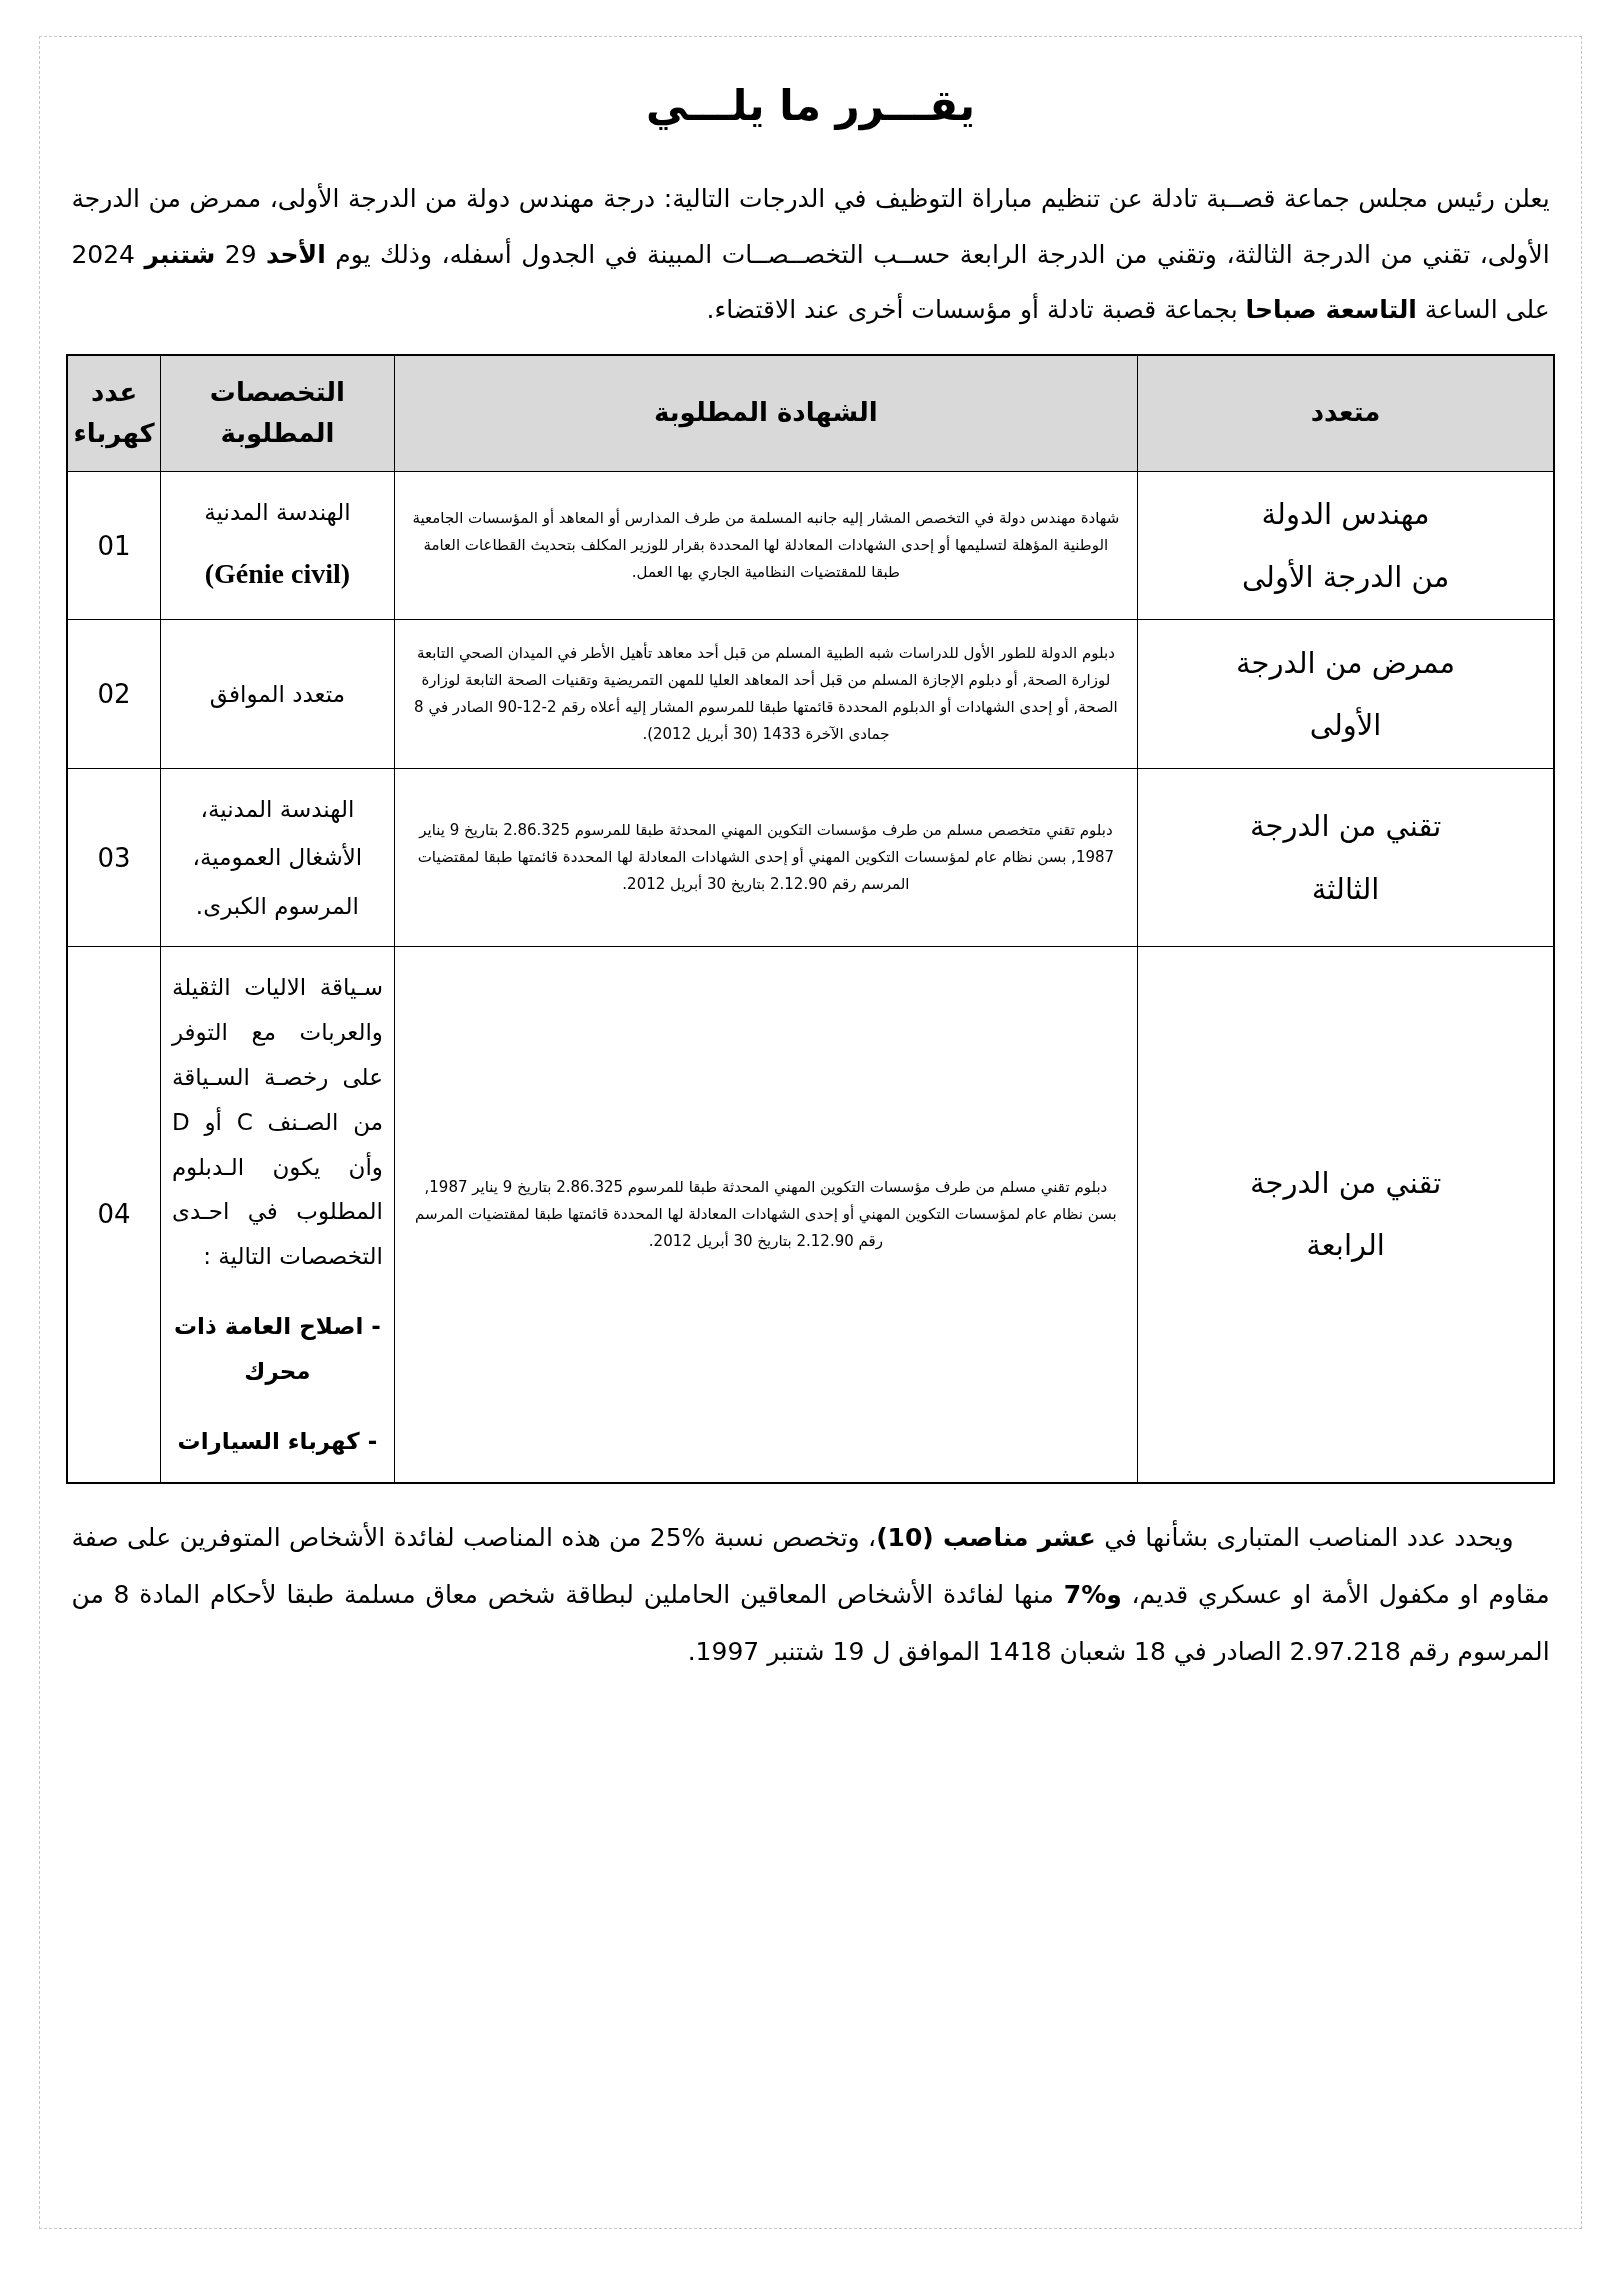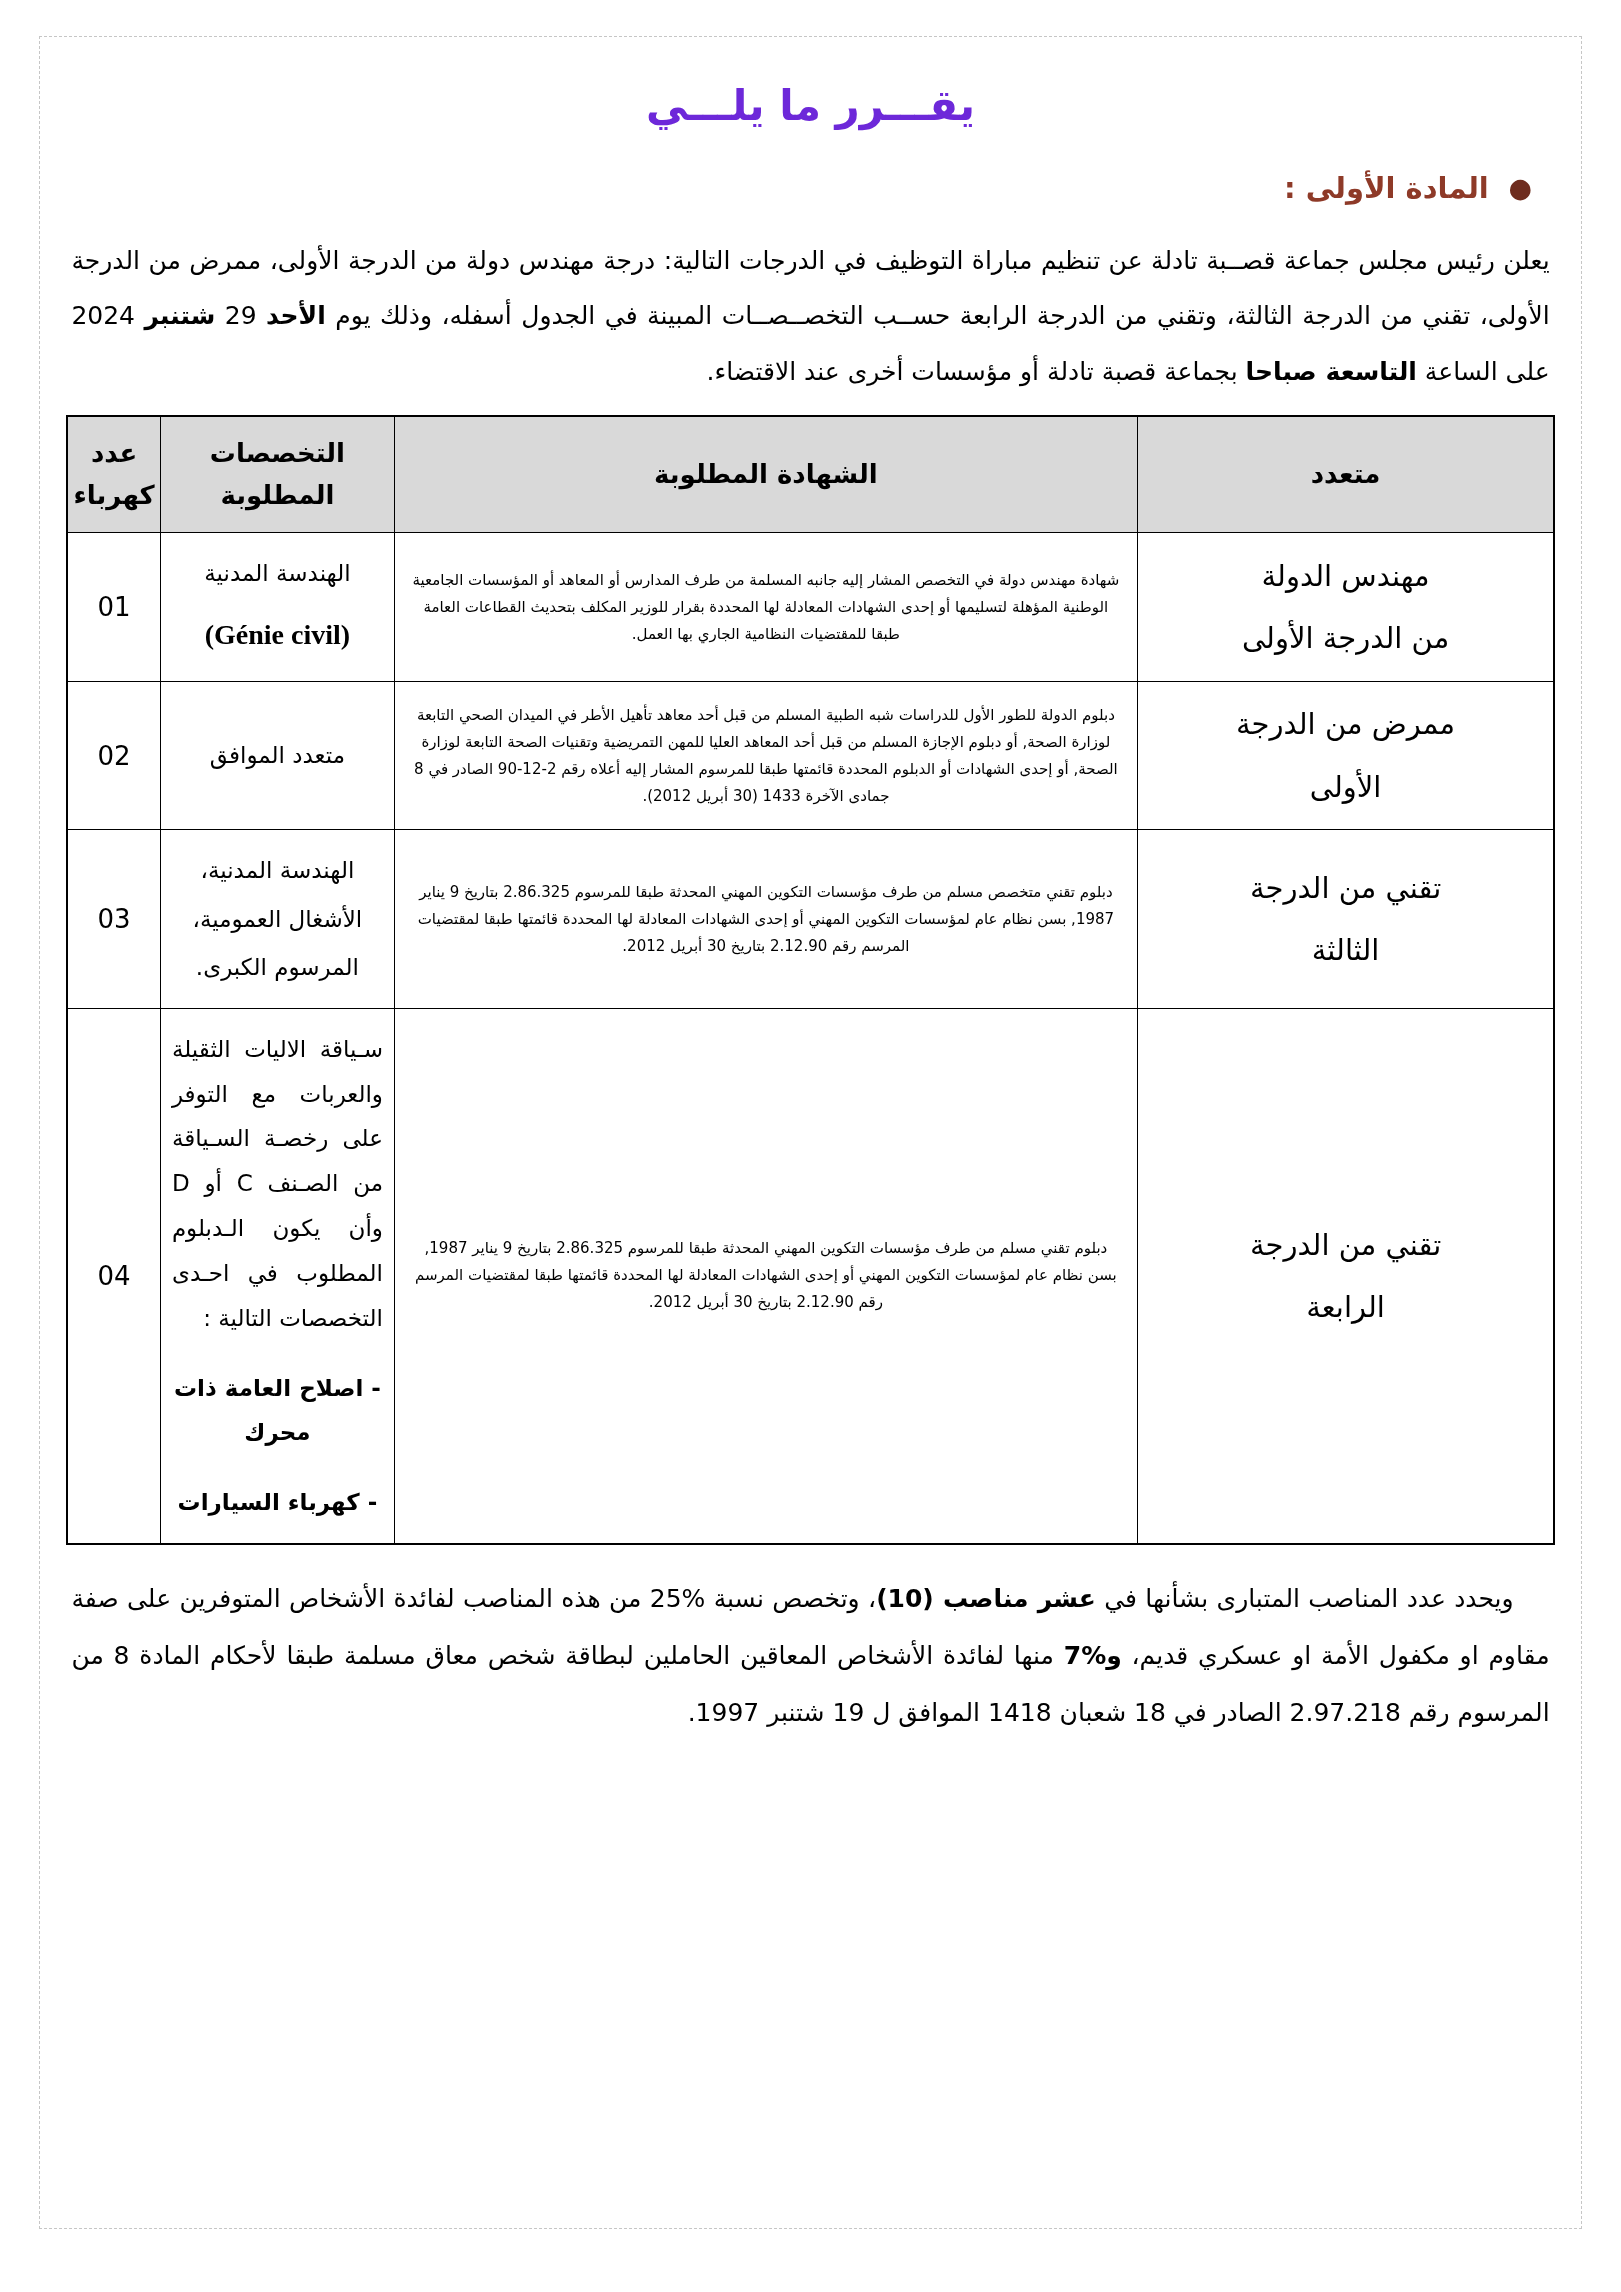--- a/index.html
+++ b/index.html
@@ -20,21 +20,21 @@
     top: 36px; right: 39px; left: 39px; bottom: 64px;
     border: 1.8px dashed #c6c6c6;
     pointer-events: none;
   }
   .content {
     position: relative;
     padding: 56px 66px 0 66px;
   }
   .doc-title {
     text-align: center;
-    color: #6d28d9;
+    color: #000000;
     font-size: 42px;
     font-weight: bold;
     margin: 25px 0 41px 0;
     letter-spacing: 0px;
   }
   .section-heading {
     color: #8e3a28;
     font-size: 29px;
     font-weight: bold;
     padding-right: 23px;
@@ -116,23 +116,20 @@
 </head>
 <body>
 
 <div class="page">
   <div class="page-frame"></div>
 
   <div class="content">
 
     <div class="doc-title">يقـــرر ما يلـــي</div>
 
-    <div class="section-heading">
-      <span class="bullet">●</span><span>المادة الأولى :</span>
-    </div>
 
     <p class="intro"><span>يعلن رئيس مجلس جماعة قصــبة تادلة عن تنظيم مباراة التوظيف في الدرجات التالية: درجة مهندس دولة من الدرجة الأولى، ممرض من الدرجة الأولى، تقني من الدرجة الثالثة، وتقني من الدرجة الرابعة حســب التخصــصــات المبينة في الجدول أسفله، وذلك يوم </span><span class="b">الأحد</span><span> 29 </span><span class="b">شتنبر</span><span> 2024 على الساعة </span><span class="b">التاسعة صباحا</span><span> بجماعة قصبة تادلة أو مؤسسات أخرى عند الاقتضاء.</span></p>
 
     <table class="req">
       <colgroup>
         <col class="c-grade">
         <col class="c-cert">
         <col class="c-spec">
         <col class="c-count">
       </colgroup>

